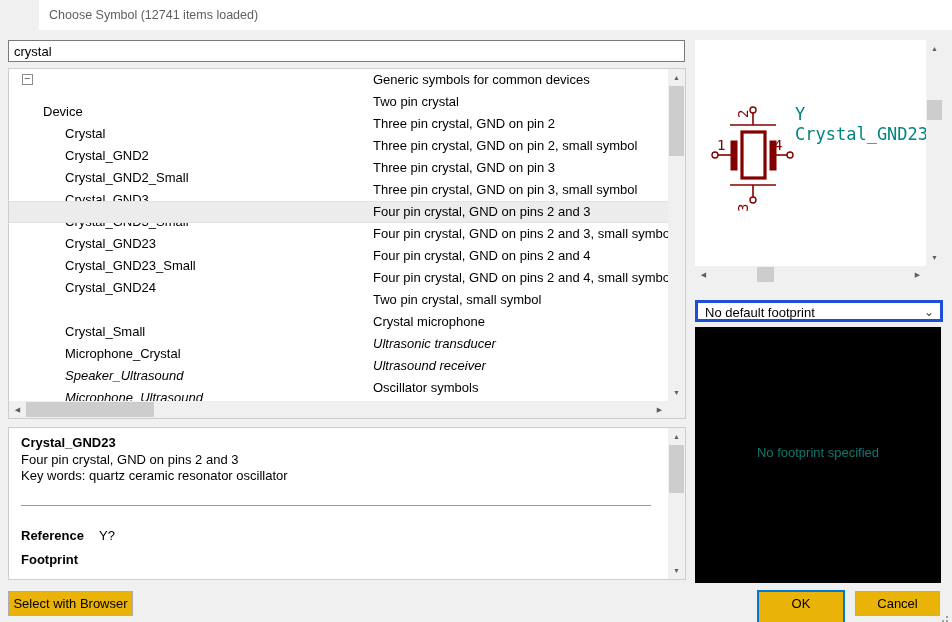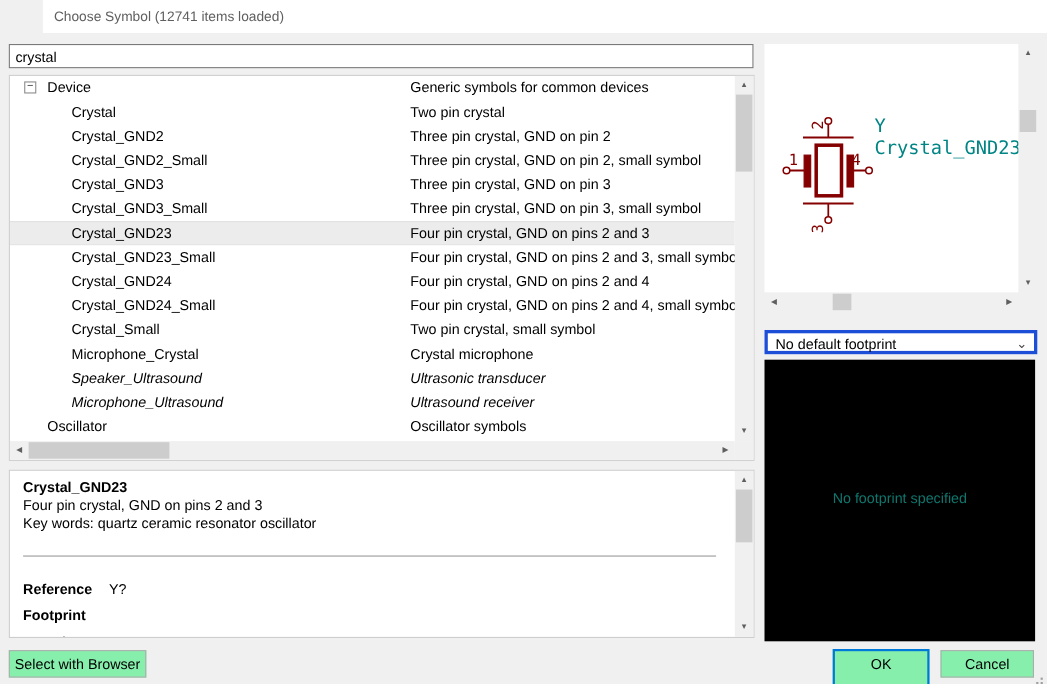--- a/index.html
+++ b/index.html
@@ -19,21 +19,21 @@
             font-family:inherit; font-size:13px; color:#000; outline:none; }
   
   .listpanel { position:absolute; left:8px; top:68px; width:678px; height:351px; box-sizing:border-box;
                background:#fff; border:1px solid #cdcdcd; }
   .rows { position:absolute; left:0; top:0; width:659px; height:332px; overflow:hidden; }
   .row  { position:relative; height:22px; line-height:22px; white-space:nowrap; }
   .row.sel { background:#ececec; box-shadow:0 1px 0 #e2e2e2 inset, 0 -1px 0 #e2e2e2 inset; }
   .expander { position:absolute; left:13px; top:5px; width:11px; height:11px; box-sizing:border-box;
               border:1px solid #8c8c8c; background:#fff; font-size:10px; line-height:8px;
               text-align:center; color:#333; }
-  .rname { position:absolute; left:56px; }
+  .rname { position:absolute; left:56px;margin-top:32px; }
   .row.root .rname { left:34px; }
   .rdesc { position:absolute; left:364px; }
   .row.italic .rname, .row.italic .rdesc { font-style:italic; }
   
   .sb    { position:absolute; background:#f0f0f0; }
   .arr   { position:absolute; width:17px; height:17px; color:#5f5f5f; font-size:7px;
            line-height:17px; text-align:center; }
   .thumb { position:absolute; background:#cdcdcd; }
   .corner{ position:absolute; background:#f0f0f0; }
   
@@ -54,21 +54,21 @@
   .symcanvas { position:absolute; left:695px; top:40px; width:231px; height:226px; background:#fff; }
   .sym-vsb { left:926px; top:40px; width:17px; height:226px; }
   .sym-hsb { left:695px; top:266px; width:231px; height:17px; }
   
   .fpdropdown { position:absolute; left:695px; top:300px; width:248px; height:22px; box-sizing:border-box;
                 background:#fff; border:3px solid #1d4ed8; line-height:20px; padding-left:7px; }
   .fpchev { position:absolute; right:6px; top:0; color:#444; font-size:12px; line-height:18px; }
   .fppanel { position:absolute; left:695px; top:327px; width:246px; height:256px; background:#000; }
   .fpmsg { position:absolute; left:0; top:118px; width:100%; text-align:center; color:#0f766e; }
   
-  .btn { position:absolute; box-sizing:border-box; background:#86efac; border:1px solid #adadad;
+  .btn { position:absolute; box-sizing:border-box; background:#eab308; border:1px solid #adadad;
          text-align:center; font-size:13px; }
   .btn-browser { left:8px;  top:591px; width:125px; height:25px; line-height:23px; }
   .btn-ok     { left:757px; top:590px; width:88px;  height:41px; line-height:23px; border:2px solid #0078d7; }
   .btn-cancel { left:855px; top:591px; width:85px;  height:25px; line-height:23px; }
   .grip { position:absolute; right:4px; bottom:4px; width:2px; height:2px; background:#a0a0a0;
           box-shadow:-4px 4px 0 #a0a0a0, 0 4px 0 #a0a0a0, -8px 8px 0 #a0a0a0, -4px 8px 0 #a0a0a0, 0 8px 0 #a0a0a0; }
 </style>
 </head>
 <body>
 
@@ -113,21 +113,20 @@
       </div>
       <div class="row">
         <span class="rname">Crystal_GND23_Small</span>
         <span class="rdesc">Four pin crystal, GND on pins 2 and 3, small symbol</span>
       </div>
       <div class="row">
         <span class="rname">Crystal_GND24</span>
         <span class="rdesc">Four pin crystal, GND on pins 2 and 4</span>
       </div>
       <div class="row">
-        <span class="rname">Crystal_GND24_Small</span>
         <span class="rdesc">Four pin crystal, GND on pins 2 and 4, small symbol</span>
       </div>
       <div class="row">
         <span class="rname">Crystal_Small</span>
         <span class="rdesc">Two pin crystal, small symbol</span>
       </div>
       <div class="row">
         <span class="rname">Microphone_Crystal</span>
         <span class="rdesc">Crystal microphone</span>
       </div>

